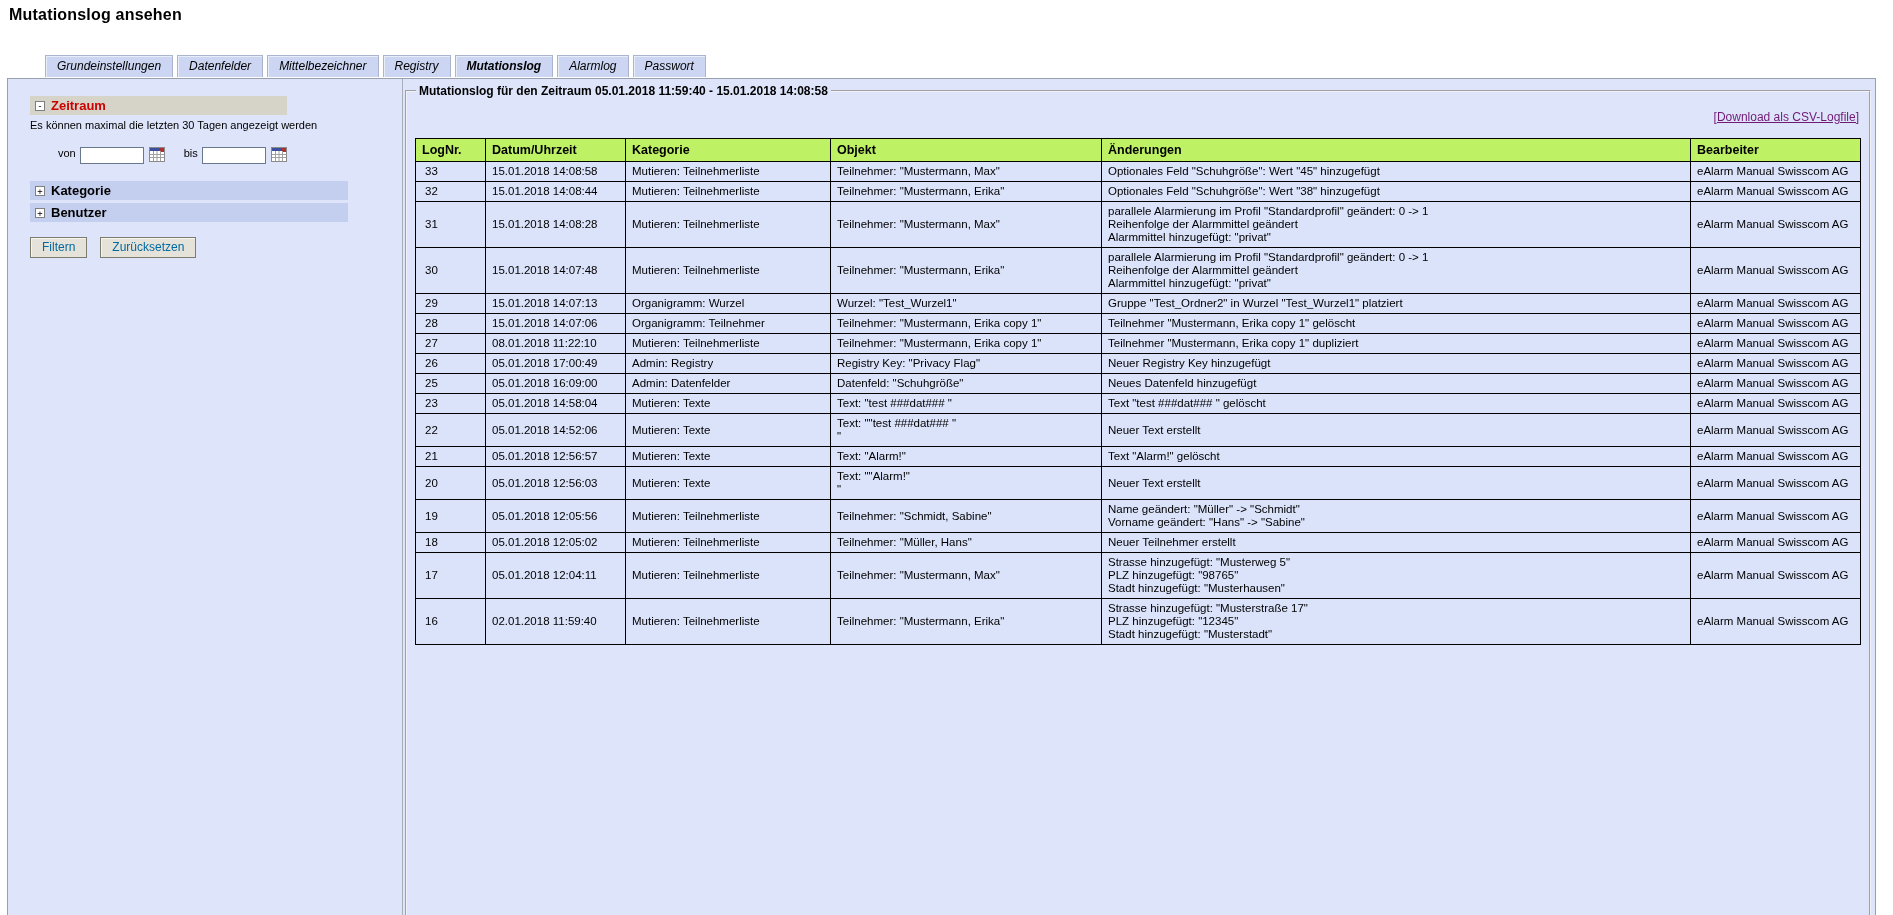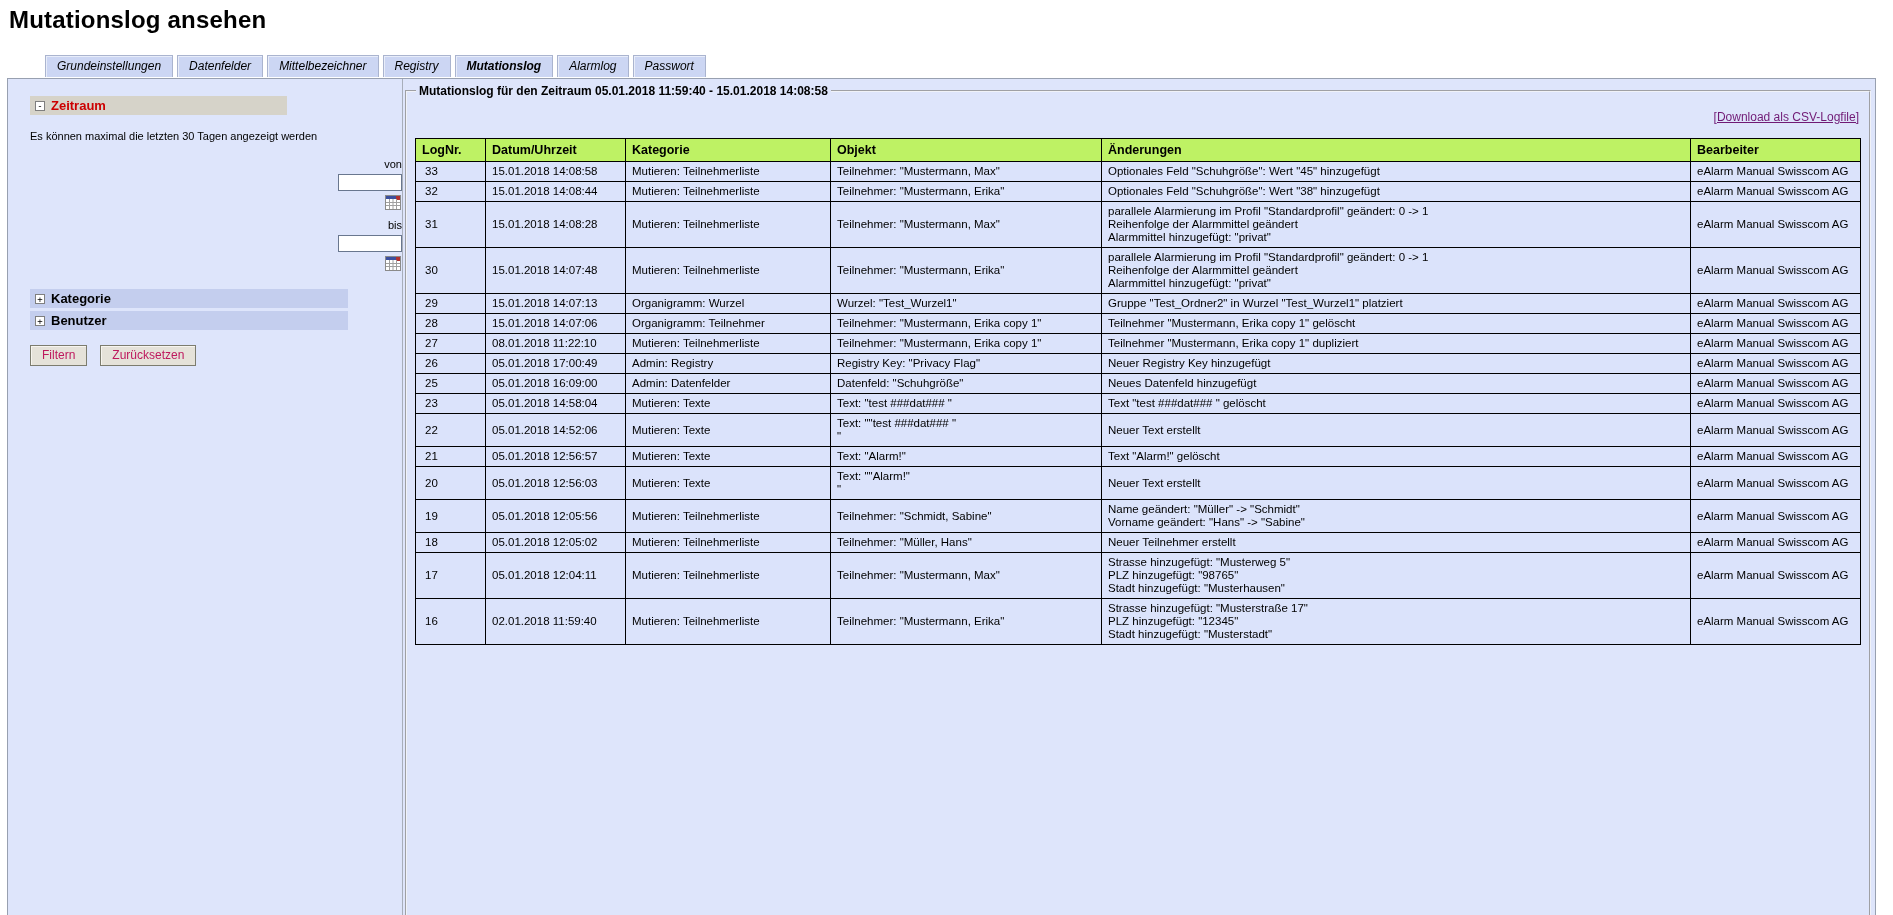--- a/index.html
+++ b/index.html
@@ -5,21 +5,21 @@
   * { box-sizing: border-box; }
   html,body { margin:0; padding:0; }
   body {
     width:1893px; height:915px; overflow:hidden;
     background:#ffffff;
     font-family:"Liberation Sans", sans-serif;
     color:#000;
   }
   .page-title {
     position:absolute; left:9px; top:6px;
-    font-size:24px; font-weight:bold; letter-spacing:0.2px;
+    font-size:16px; font-weight:bold; letter-spacing:0.2px;
   }
   
   .tab-bar {
     position:absolute; left:45px; top:55px;
     display:flex; gap:4px; align-items:flex-end;
   }
   .tab {
     background:#ccd6f3;
     border:1px solid #aab4cf; border-bottom:none;
     padding:3px 11px 4px 11px;
@@ -48,43 +48,43 @@
   }
   .bar-zeitraum { width:257px; background:#d6d3c9; color:#cc0000; }
   .bar-section  { width:318px; background:#c4ceee; color:#000; }
   .toggle-box {
     width:10px; height:10px; flex:none;
     border:1px solid #7f7f7f; background:#fff; color:#000;
     font-family:"DejaVu Sans Mono", monospace;
     font-size:9px; line-height:8px; font-weight:normal;
     text-align:center; display:inline-block; cursor:pointer;
   }
-  .note { font-size:11px; line-height:13px; width:302px; margin-top:15px; }
+  .note { font-size:11px; line-height:13px; width:302px; margin-top:4px; }
   .date-row {
     margin:15px 0 0 28px;
-    display:flex; align-items:flex-end; gap:4px; font-size:11px;flex-direction:column;
+    display:flex; align-items:flex-start; gap:4px; font-size:11px;
   }
   .date-input {
     width:64px; height:17px;
     border:1px solid #69778f; background:#fff;
     font-size:11px; padding:0 2px; font-family:inherit;
   }
   .cal-btn {
     width:17px; height:16px; padding:0; margin-left:1px;
     background:none; border:none; cursor:pointer; line-height:0;
   }
   .gap { width:10px; }
   .section-stack { margin-top:17px; display:flex; flex-direction:column; gap:3px; }
   .button-row { margin-top:15px; display:flex; gap:13px; }
   .btn {
     background:#e5e2d9;
     border:1px solid #7c7c6e;
     box-shadow:inset 1px 1px 0 #f7f5ef;
     padding:2px 11px 3px 11px;
-    font-size:12px; font-family:inherit; cursor:pointer; color:#be185d;
+    font-size:12px; font-family:inherit; cursor:pointer; color:#0369a1;
   }
   
   .main { flex:1; padding:0 16px 0 2px; }
   fieldset.log-fieldset {
     border:2px groove #f0f2f8;
     margin:5px 0 0 0; padding:3px 8px 10px 8px;
     height:836px;
   }
   fieldset.log-fieldset legend {
     font-size:12px; font-weight:bold; padding:0 3px; margin-left:1px;

